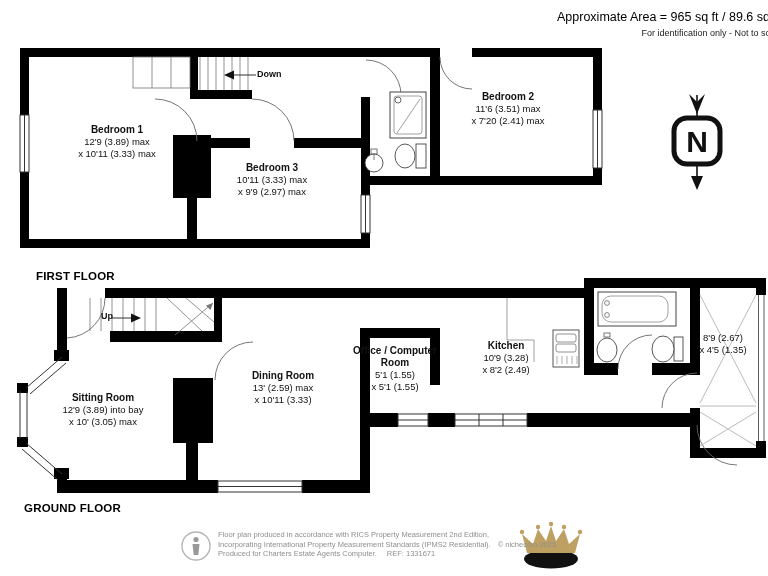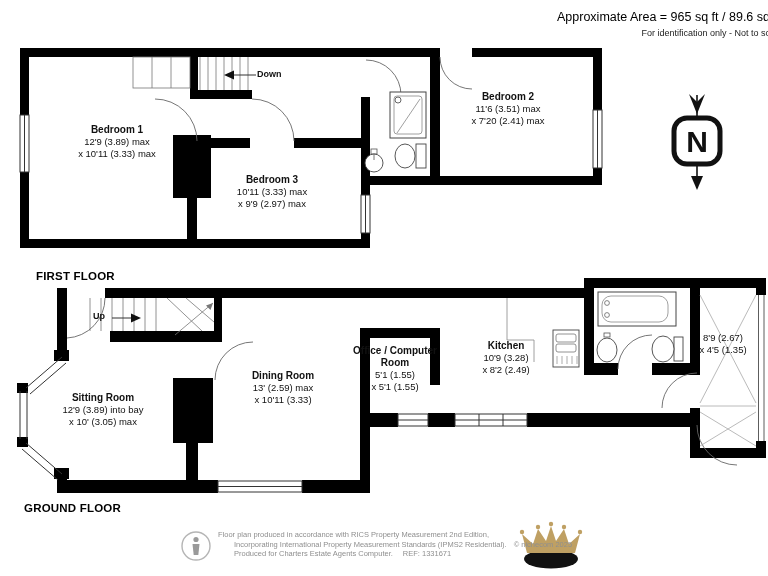--- a/index.html
+++ b/index.html
@@ -7,21 +7,21 @@
         font-family:"Liberation Sans", sans-serif;color:#111;}
   svg{position:absolute;left:0;top:0;}
   .abs{position:absolute;}
   .approx-area{top:10px;right:-2px;white-space:nowrap;font-size:12.5px;color:#000;}
   .scale-note{top:28px;right:-2px;white-space:nowrap;font-size:9px;color:#222;}
   .room-label{transform:translateX(-50%);text-align:center;font-size:9.5px;line-height:11.5px;color:#111;}
   .room-name{font-weight:bold;font-size:10px;line-height:12px;}
   .floor-label{font-weight:bold;font-size:11.5px;letter-spacing:.2px;color:#000;}
   .stair-label{font-size:9px;font-weight:bold;color:#111;}
   .footer-text{left:218px;top:530px;font-size:7.5px;line-height:9.6px;color:#8f8f8f;}
-  .footer-row{display:flex;align-items:baseline;margin-left:16px;}
+  .footer-row{display:flex;align-items:baseline;}
   .ref{margin-left:10px;}
   .copyright{margin-left:7px;}
 </style>
 </head>
 <body>
 
 <div class="page">
 
 <svg width="768" height="576" viewBox="0 0 768 576">
 
@@ -266,28 +266,28 @@
     <circle cx="551" cy="524" r="2.2" fill="#bfa063"></circle>
     <circle cx="564" cy="527" r="2.2" fill="#bfa063"></circle>
     <circle cx="580" cy="532" r="2.2" fill="#bfa063"></circle>
   </g>
 </svg>
 
 <div class="abs approx-area">Approximate Area = 965 sq ft / 89.6 sq</div>
 <div class="abs scale-note">For identification only - Not to sc</div>
 
 <div class="abs stair-label" style="left:257px;top:69px;">Down</div>
-<div class="abs stair-label" style="left:84px;top:311px;padding-left:9px;">Up</div>
+<div class="abs stair-label" style="left:92px;top:311px;padding-left:9px;">Up</div>
 
 <div class="abs room-label" style="left:117px;top:124px;">
   <div class="room-name">Bedroom 1</div>
   <div>12'9 (3.89) max</div>
   <div>x 10'11 (3.33) max</div>
 </div>
-<div class="abs room-label" style="left:272px;top:174px;">
+<div class="abs room-label" style="left:272px;top:162px;">
   <div class="room-name">Bedroom 3</div>
   <div>10'11 (3.33) max</div>
   <div>x 9'9 (2.97) max</div>
 </div>
 <div class="abs room-label" style="left:508px;top:91px;">
   <div class="room-name">Bedroom 2</div>
   <div>11'6 (3.51) max</div>
   <div>x 7'20 (2.41) max</div>
 </div>
 

